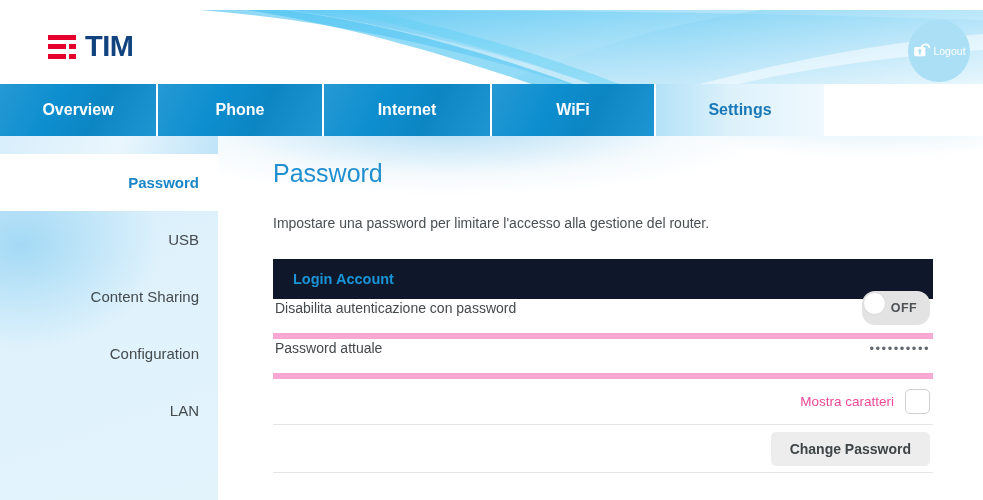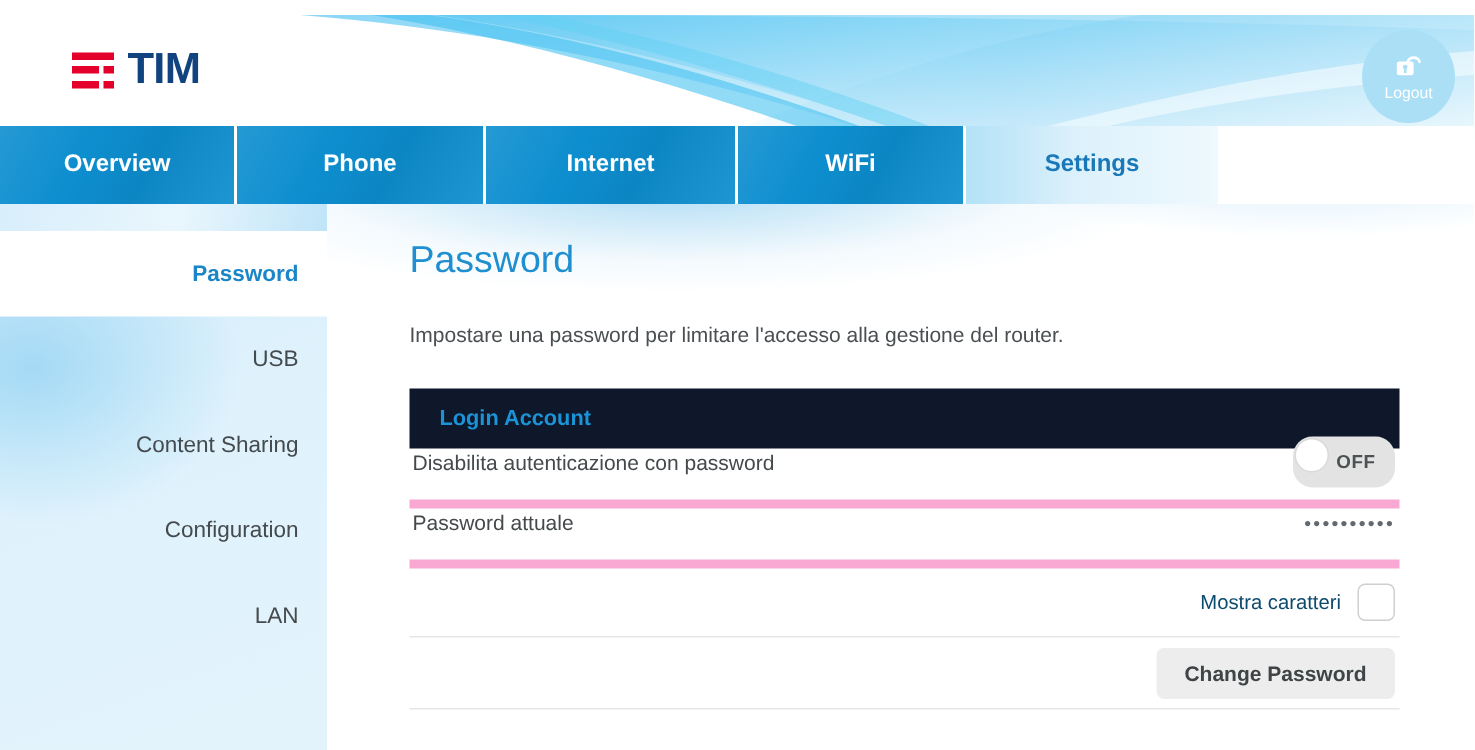--- a/index.html
+++ b/index.html
@@ -67,21 +67,20 @@
 
   .logout-btn {
     position: absolute;
     right: 13px;
     top: 10px;
     width: 62px;
     height: 62px;
     border-radius: 50%;
     background: #aadff5;
     display: flex;
-    flex-direction: column;
     align-items: center;
     justify-content: center;
     gap: 1px;
     z-index: 6;
     cursor: pointer;
   }
   .logout-label {
     font-size: 10.5px;
     color: #ffffff;
     font-family: "Liberation Sans", sans-serif;
@@ -271,21 +270,21 @@
     height: 46px;
     display: flex;
     align-items: center;
     justify-content: flex-end;
     border-bottom: 1px solid #e6e6e6;
     gap: 11px;
     padding-right: 3px;
   }
   .chk-label {
     font-size: 13.5px;
-    color: #0c4a6e;
+    color: #ec4899;
   }
   .checkbox {
     width: 25px; height: 25px;
     border: 1px solid #cfcfcf;
     border-radius: 5px;
     background: #ffffff;
     cursor: pointer;
   }
 
   .row-btn {
@@ -372,21 +371,21 @@
   <div class="nav">
     <div class="nav-tab" style="width:158px">
       <span>Overview</span>
     </div>
     <div class="nav-tab" style="width:166px">
       <span>Phone</span>
     </div>
     <div class="nav-tab" style="width:168px">
       <span>Internet</span>
     </div>
-    <div class="nav-tab" style="width:152px">
+    <div class="nav-tab" style="width:164px">
       <span>WiFi</span>
     </div>
     <div class="nav-tab active" style="width:168px">
       <span>Settings</span>
     </div>
   </div>
 
   <div class="body-wrap">
 
     <div class="sidebar">

